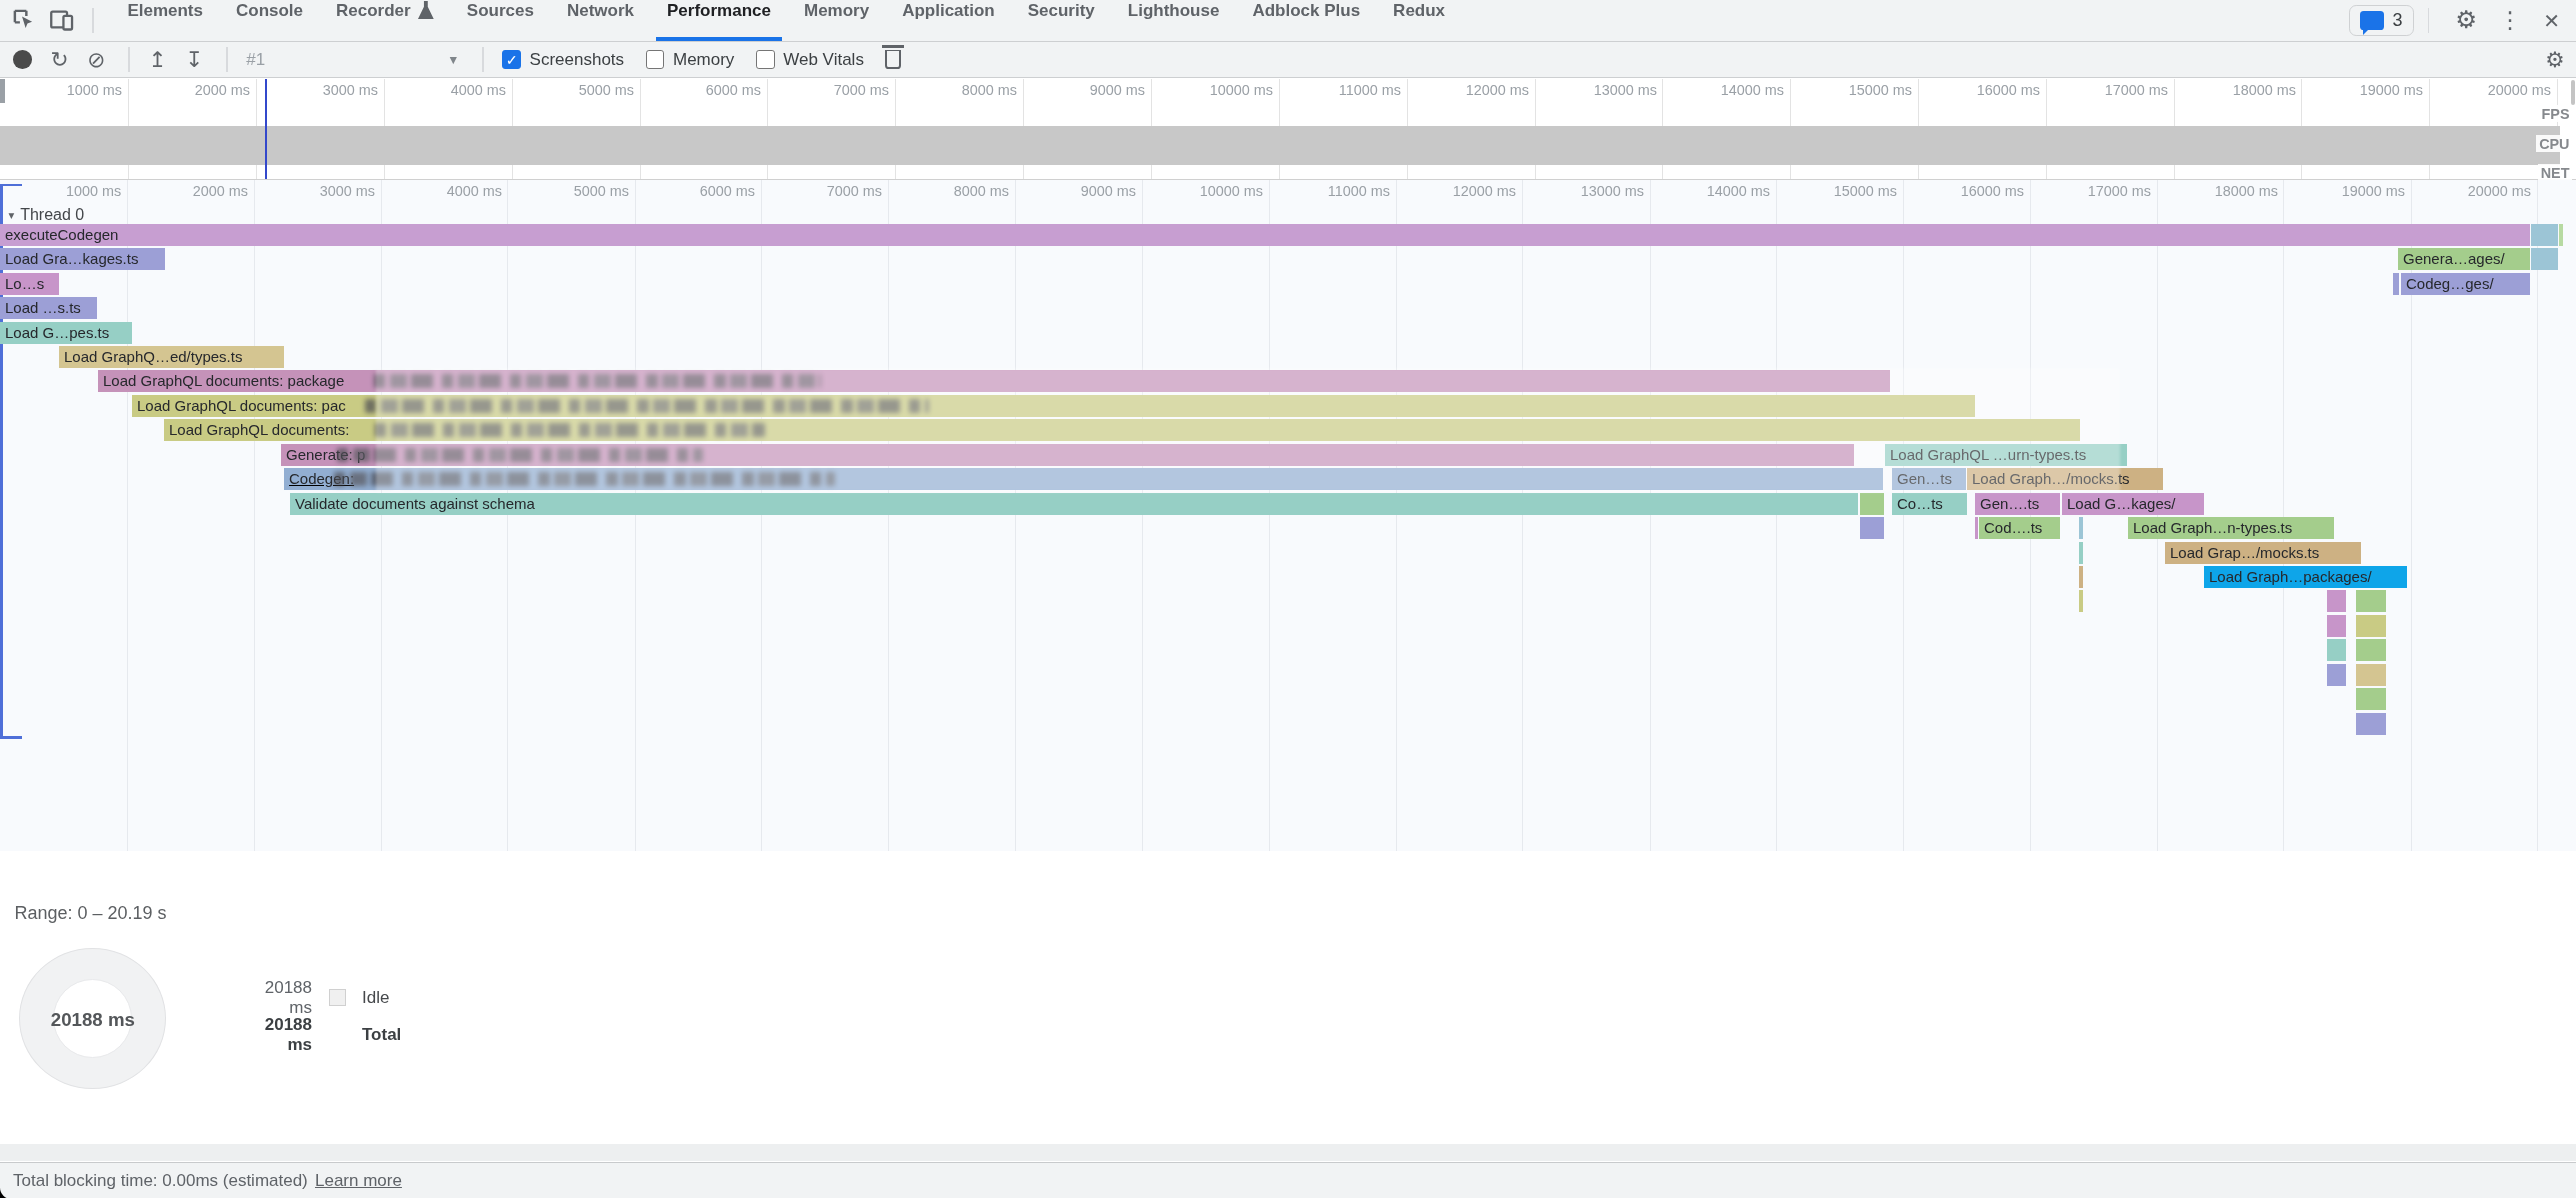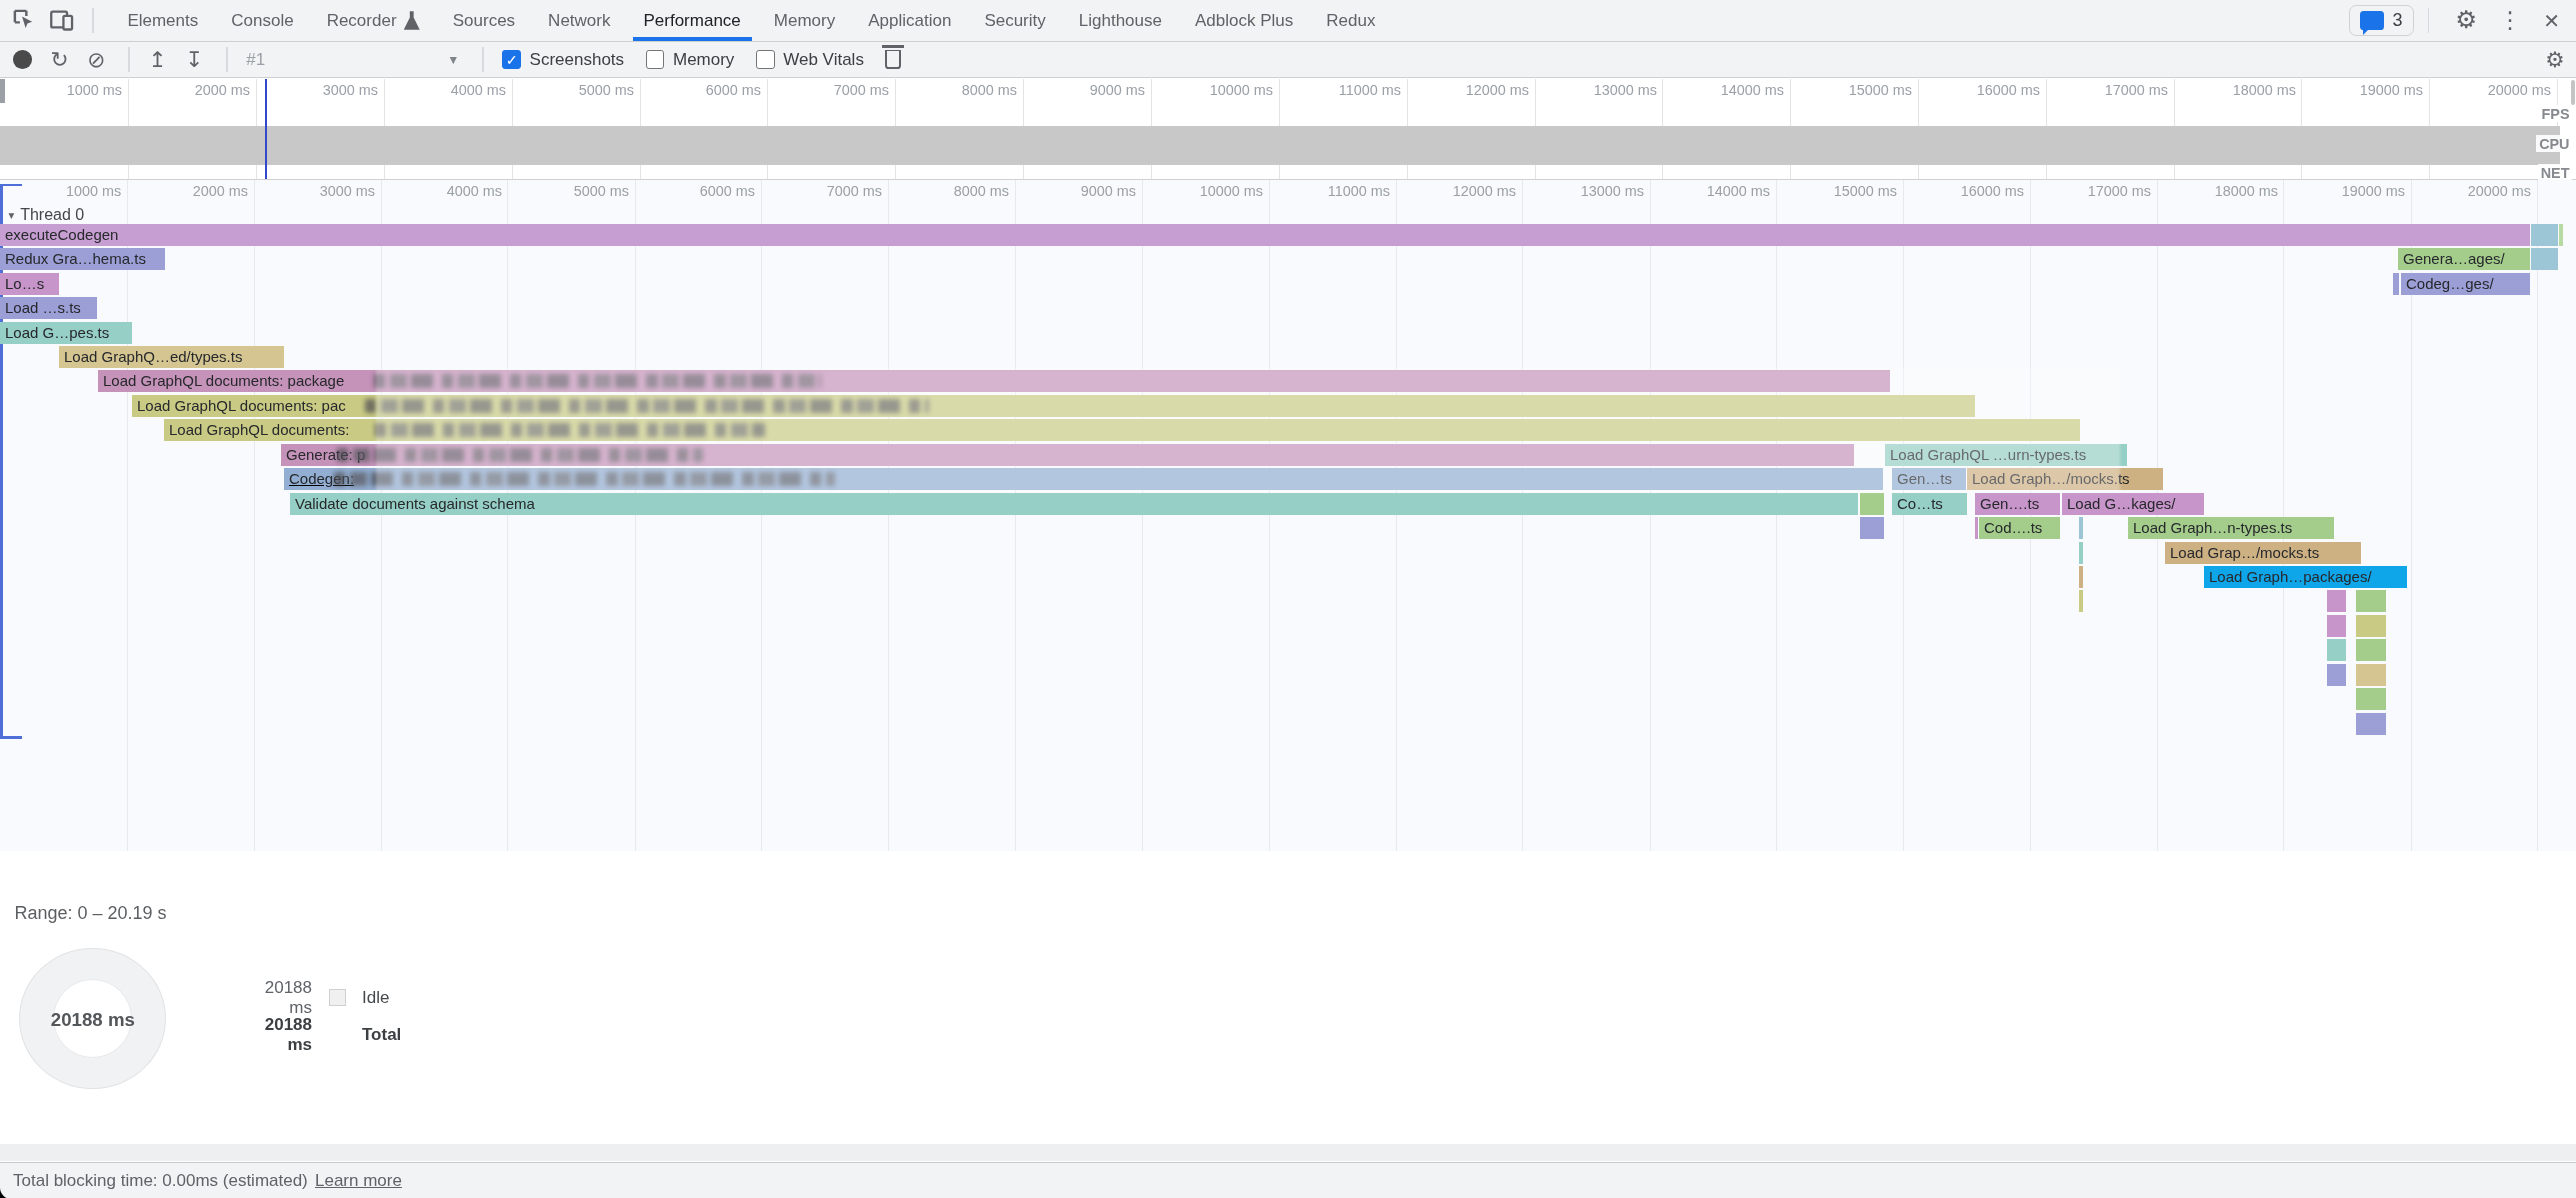--- a/index.html
+++ b/index.html
@@ -3,22 +3,22 @@
 <meta charset="utf-8">
 <style>
   html,body{margin:0;padding:0;background:#e9e9e9;}
   #app{position:relative;width:2576px;height:1199px;background:#fff;overflow:hidden;
        font-family:"Liberation Sans","DejaVu Sans",sans-serif;-webkit-font-smoothing:antialiased;}
   
   #tabbar{position:absolute;left:0;top:0;width:2576px;height:42px;background:#f1f3f4;
           border-bottom:1.4px solid #cdcfd1;display:flex;align-items:center;box-sizing:border-box;}
   .tb-icons{display:flex;align-items:center;gap:13px;padding:0 13px 0 11.5px;}
   .tb-divider{width:1.4px;height:24.4px;background:#d8dadd;margin:0 4.3px;}
-  .tab{position:relative;height:40px;display:flex;align-items:center;gap:7.2px;padding:0 16.5px;
-       font-size:17px;color:#5f6368;cursor:default;}
+  .tab{position:relative;height:40px;display:flex;align-items:flex-start;gap:7.2px;padding:0 16.5px;
+       font-size:17px;color:#5f6368;cursor:default;font-weight:bold;}
   .tab.active{color:#202124;}
   .tab.active::after{content:"";position:absolute;left:5.8px;right:5.8px;bottom:0;height:3.6px;background:#1a73e8;}
   .flask{display:inline-block;width:16px;height:18.7px;background:#5f6368;
          clip-path:polygon(38% 0,62% 0,62% 34%,100% 100%,0 100%,38% 34%);}
   .badge{display:flex;align-items:center;gap:8.6px;border:1.4px solid #cfd1d3;border-radius:7.2px;
          padding:3.6px 10px;margin-left:auto;}
   .bubble{position:relative;width:24.4px;height:18.7px;background:#1a73e8;border-radius:3.6px;}
   .bubble::after{content:"";position:absolute;left:3.6px;bottom:-5px;border:5px solid transparent;border-top-color:#1a73e8;border-left-color:#1a73e8;}
   .badge-num{font-size:18px;color:#3c4043;}
   .glyph{font-size:21.6px;color:#5f6368;line-height:1;}
@@ -307,21 +307,21 @@
     <div class="bracket-v"></div>
     <div class="bracket-cap" style="top:3.6px;"></div>
     <div class="bracket-cap" style="top:556px;"></div>
     <div id="bars-container">
         <div class="bar" style="left: 0px; top: 44px; width: 2530px; height: 21.6px; background: rgb(199, 158, 209);">
           <span>executeCodegen</span>
         </div>
         <div class="bar" style="left: 2531px; top: 44px; width: 26.6px; height: 21.6px; background: rgb(156, 197, 214);"></div>
         <div class="bar" style="left: 2559px; top: 44px; width: 3.6px; height: 21.6px; background: rgb(183, 218, 162);"></div>
         <div class="bar" style="left: 0px; top: 68px; width: 165px; height: 21.6px; background: rgb(156, 159, 214);">
-          <span>Redux Gra…hema.ts</span>
+          <span>Load Gra…kages.ts</span>
         </div>
         <div class="bar" style="left: 2398px; top: 68px; width: 132px; height: 21.6px; background: rgb(164, 205, 140);">
           <span>Genera…ages/</span>
         </div>
         <div class="bar" style="left: 2531px; top: 68px; width: 26.6px; height: 21.6px; background: rgb(156, 197, 214);"></div>
         <div class="bar" style="left: 0px; top: 93px; width: 59px; height: 21.6px; background: rgb(199, 149, 201);">
           <span>Lo…s</span>
         </div>
         <div class="bar" style="left: 2393px; top: 93px; width: 5.8px; height: 21.6px; background: rgb(156, 159, 214);"></div>
         <div class="bar" style="left: 2401px; top: 93px; width: 129px; height: 21.6px; background: rgb(156, 159, 214);">

